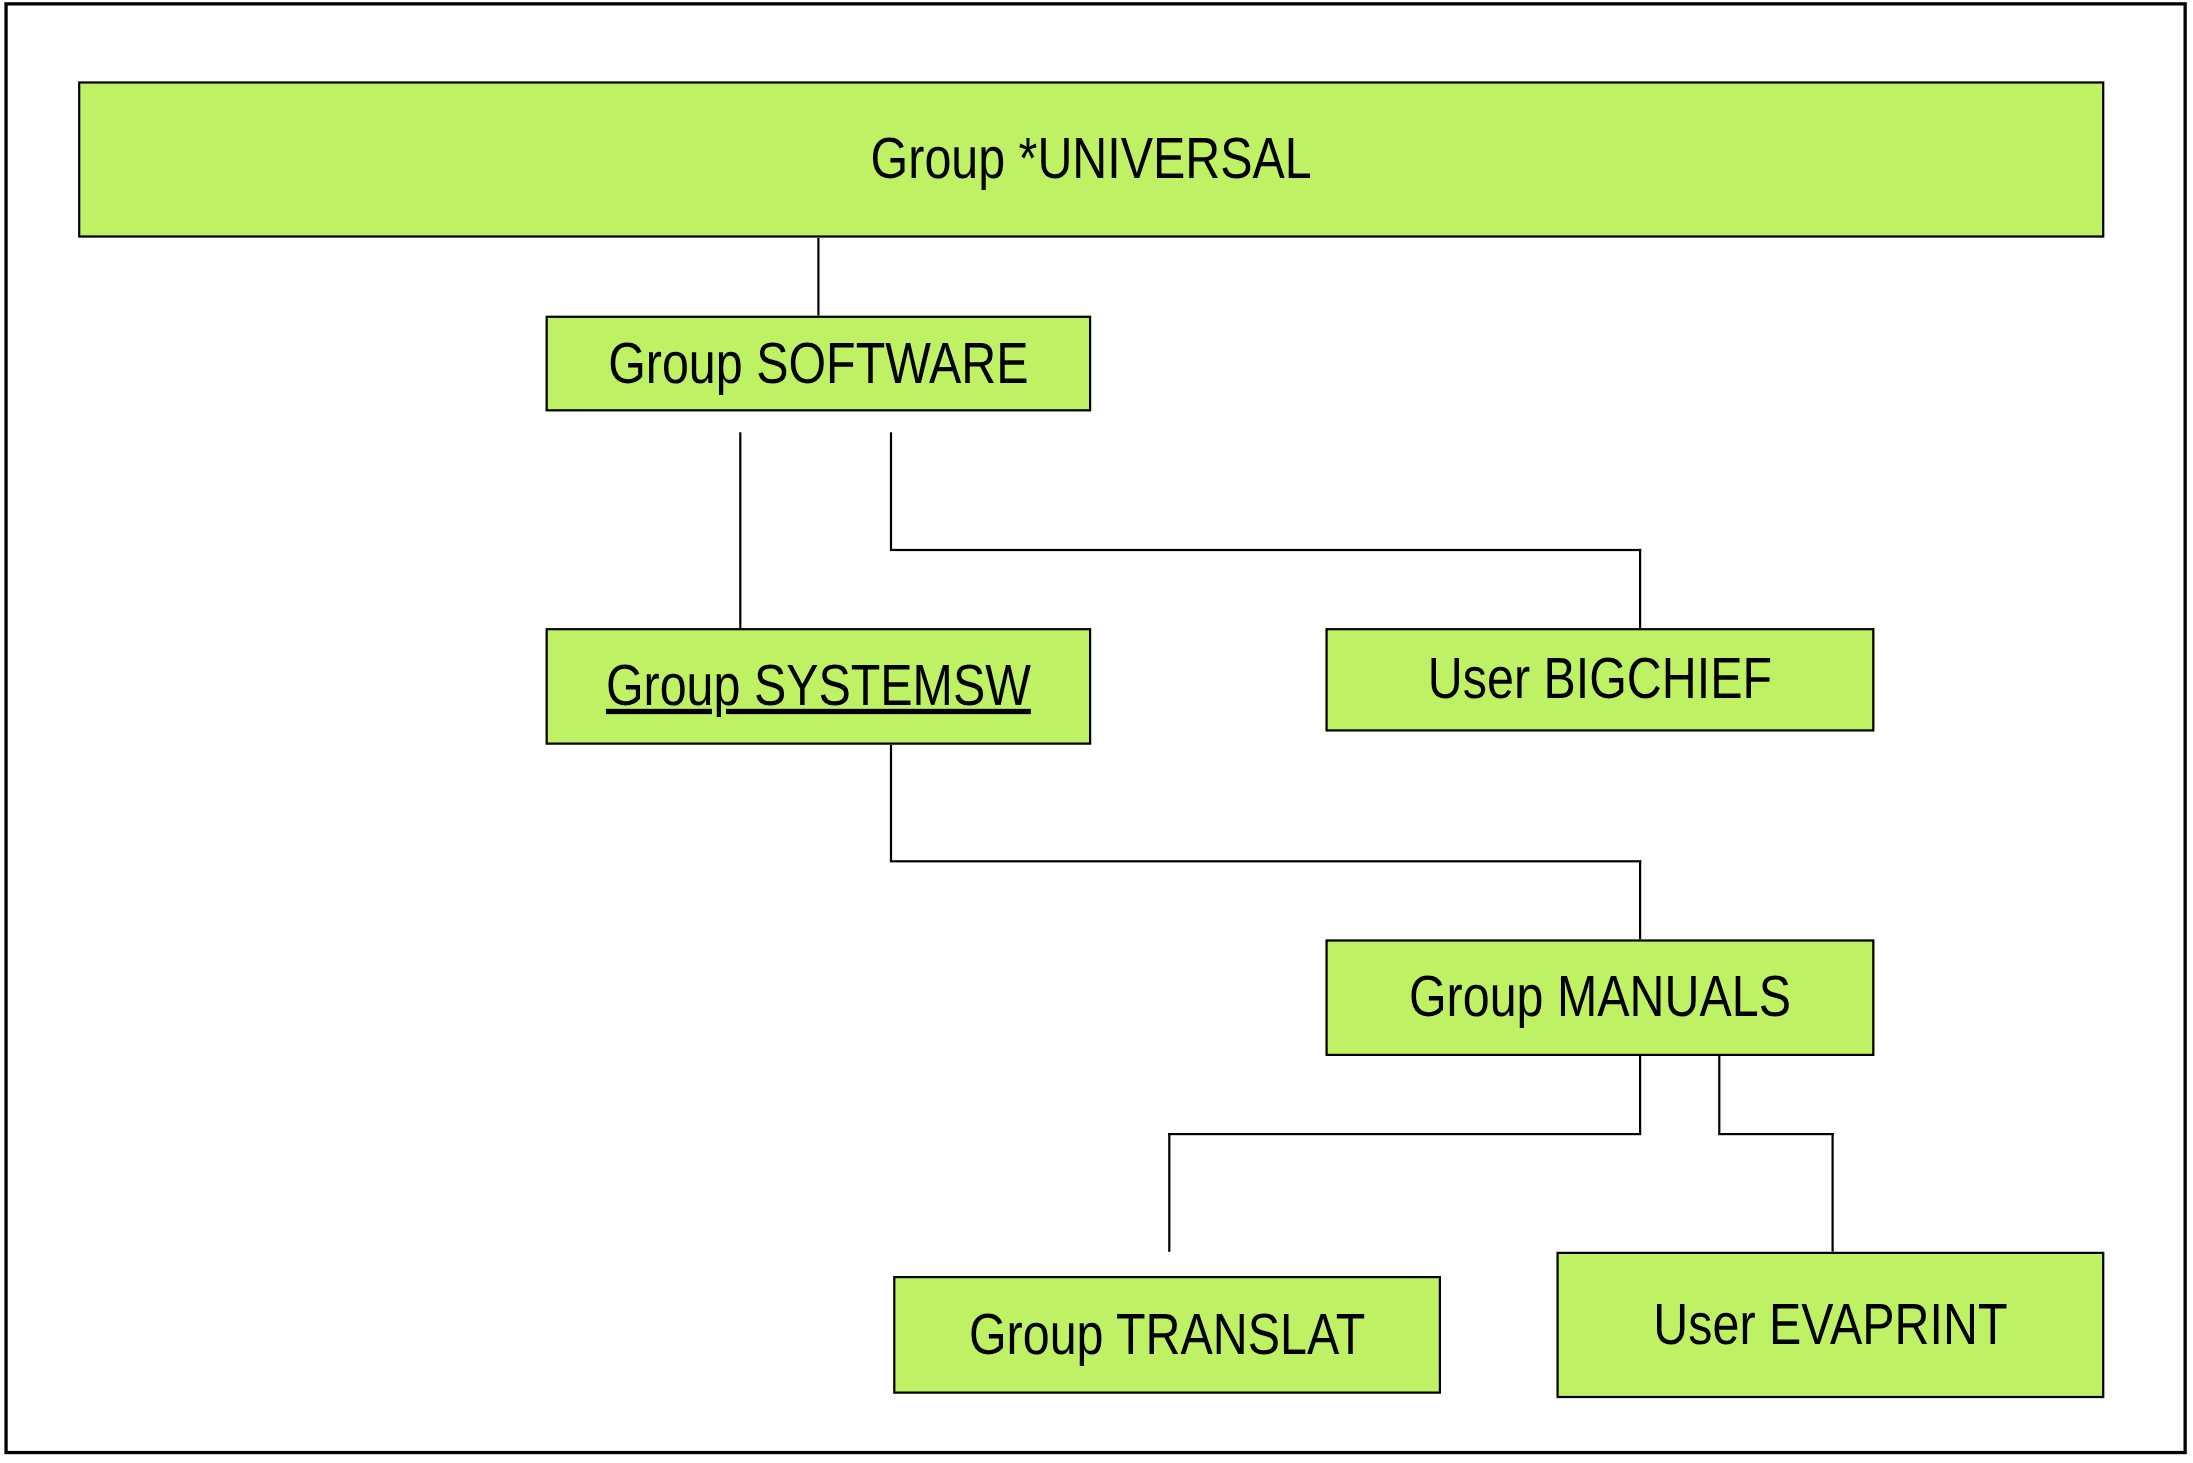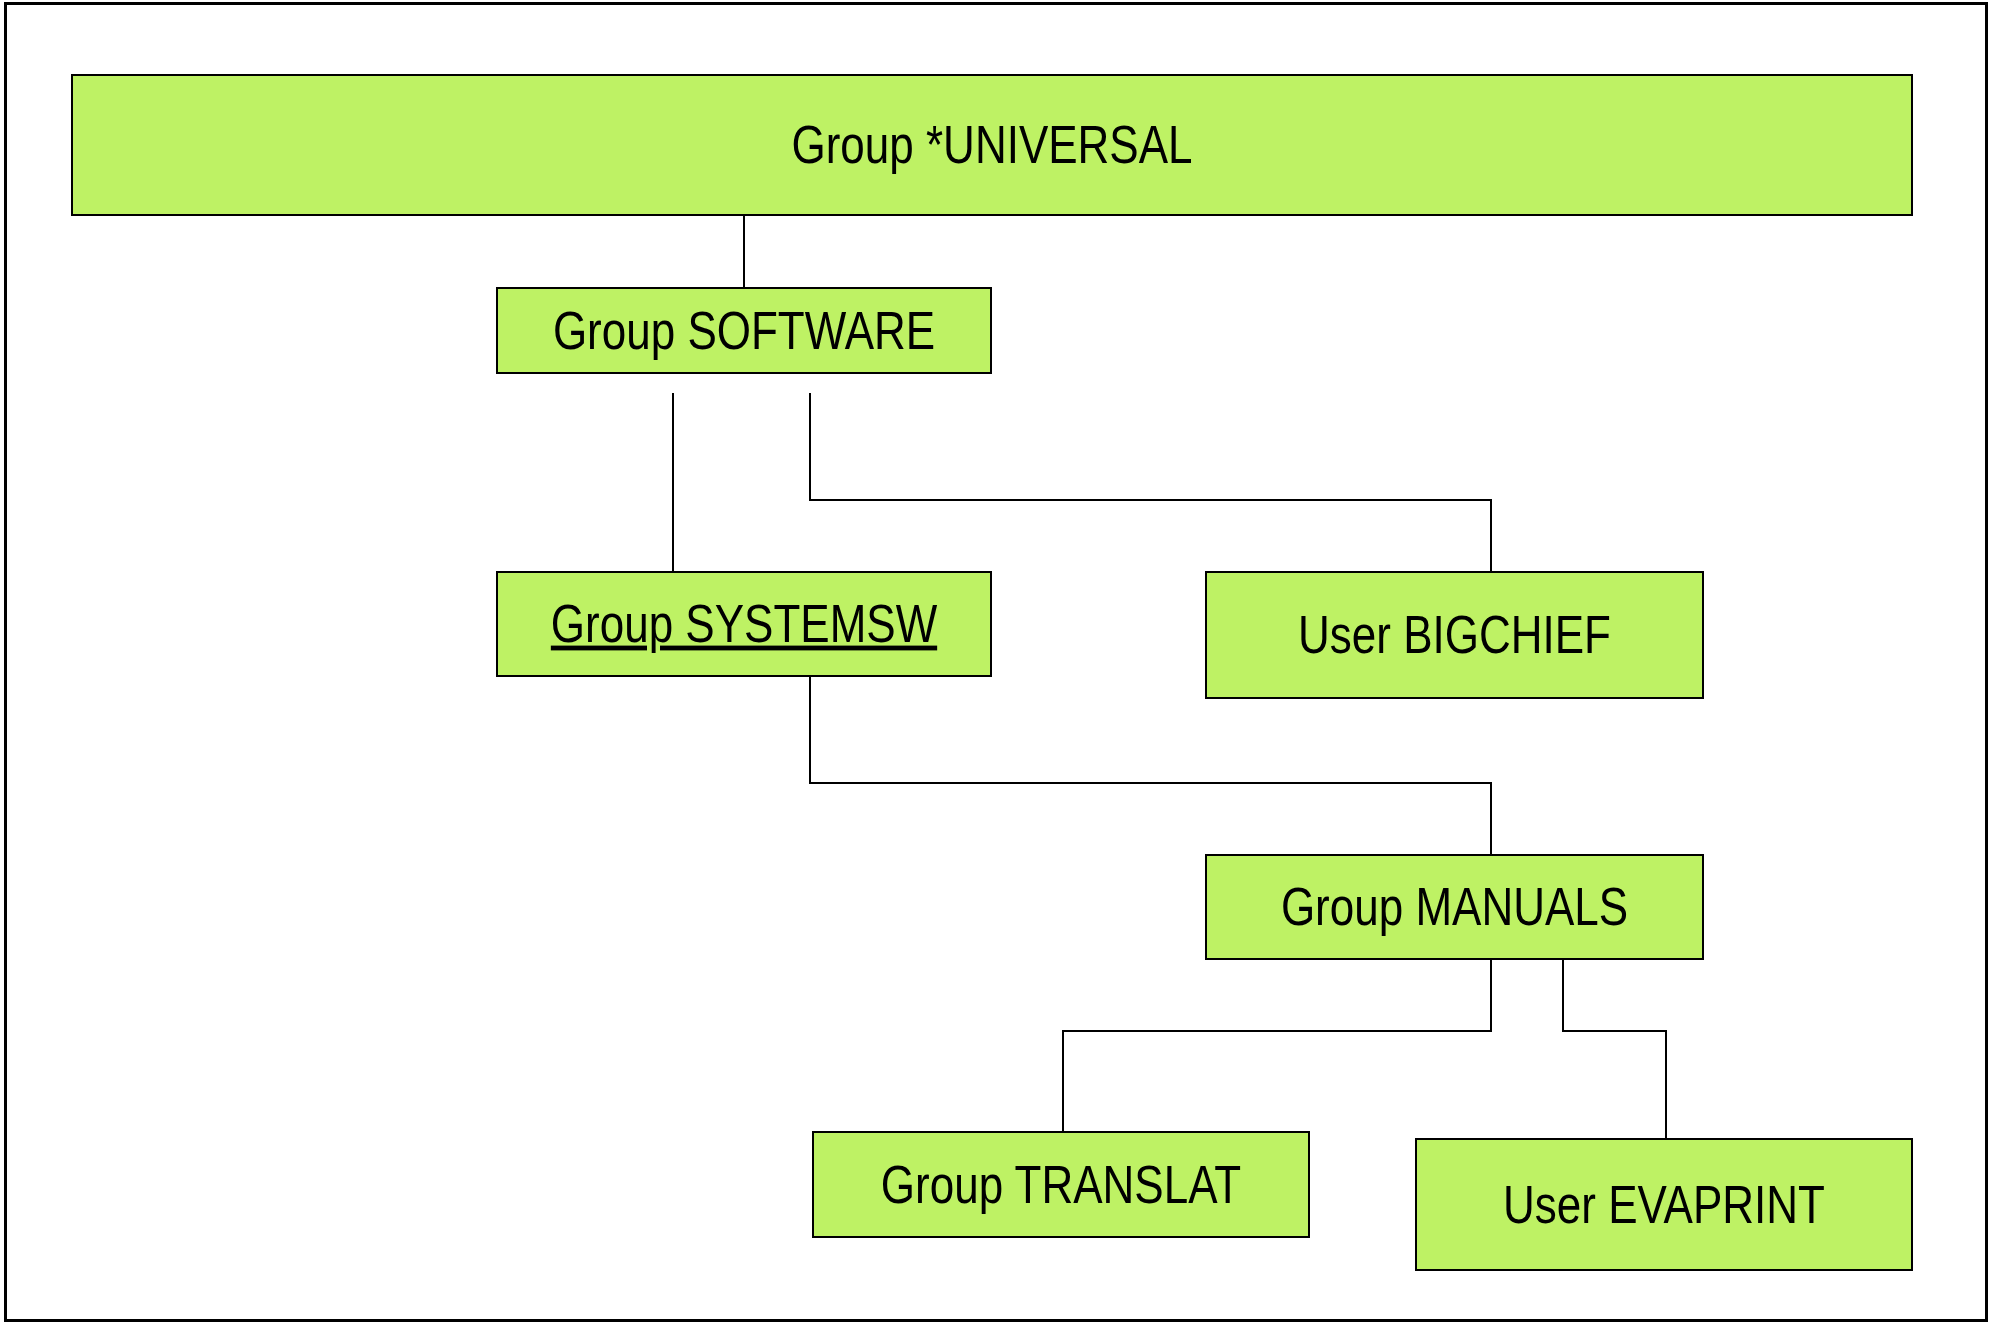--- a/index.html
+++ b/index.html
@@ -45,23 +45,23 @@
   }
   .ln {
     position: absolute;
     background: #000000;
     z-index: 1;
   }
   
   #n-universal { left: 71px;   top: 74px;   width: 1842px; height: 142px; }
   #n-software  { left: 496px;  top: 287px;  width: 496px;  height: 87px; }
   #n-systemsw  { left: 496px;  top: 571px;  width: 496px;  height: 106px; text-decoration: underline; }
-  #n-bigchief  { left: 1205px; top: 571px;  width: 499px;  height: 128px; align-items: center; }
+  #n-bigchief  { left: 1205px; top: 571px;  width: 499px;  height: 94px; align-items: center; }
   #n-manuals   { left: 1205px; top: 854px;  width: 499px;  height: 106px; justify-content: center; }
-  #n-translat  { left: 812px;  top: 1131px; width: 498px;  height: 107px; }
+  #n-translat  { left: 812px;  top: 1160px; width: 498px;  height: 107px; }
   #n-evaprint  { left: 1415px; top: 1138px; width: 498px;  height: 133px; }
   
   #e1  { left: 743px;  top: 216px;  width: 2px;   height: 71px;  }
   #e2  { left: 672px;  top: 393px;  width: 2px;   height: 178px; }
   #e3a { left: 809px;  top: 393px;  width: 2px;   height: 107px; }
   #e3b { left: 809px;  top: 499px;  width: 683px; height: 2px;   }
   #e3c { left: 1490px; top: 499px;  width: 2px;   height: 72px;  }
   #e4a { left: 809px;  top: 677px;  width: 2px;   height: 106px; }
   #e4b { left: 809px;  top: 782px;  width: 683px; height: 2px;   }
   #e4c { left: 1490px; top: 782px;  width: 2px;   height: 72px;  }

